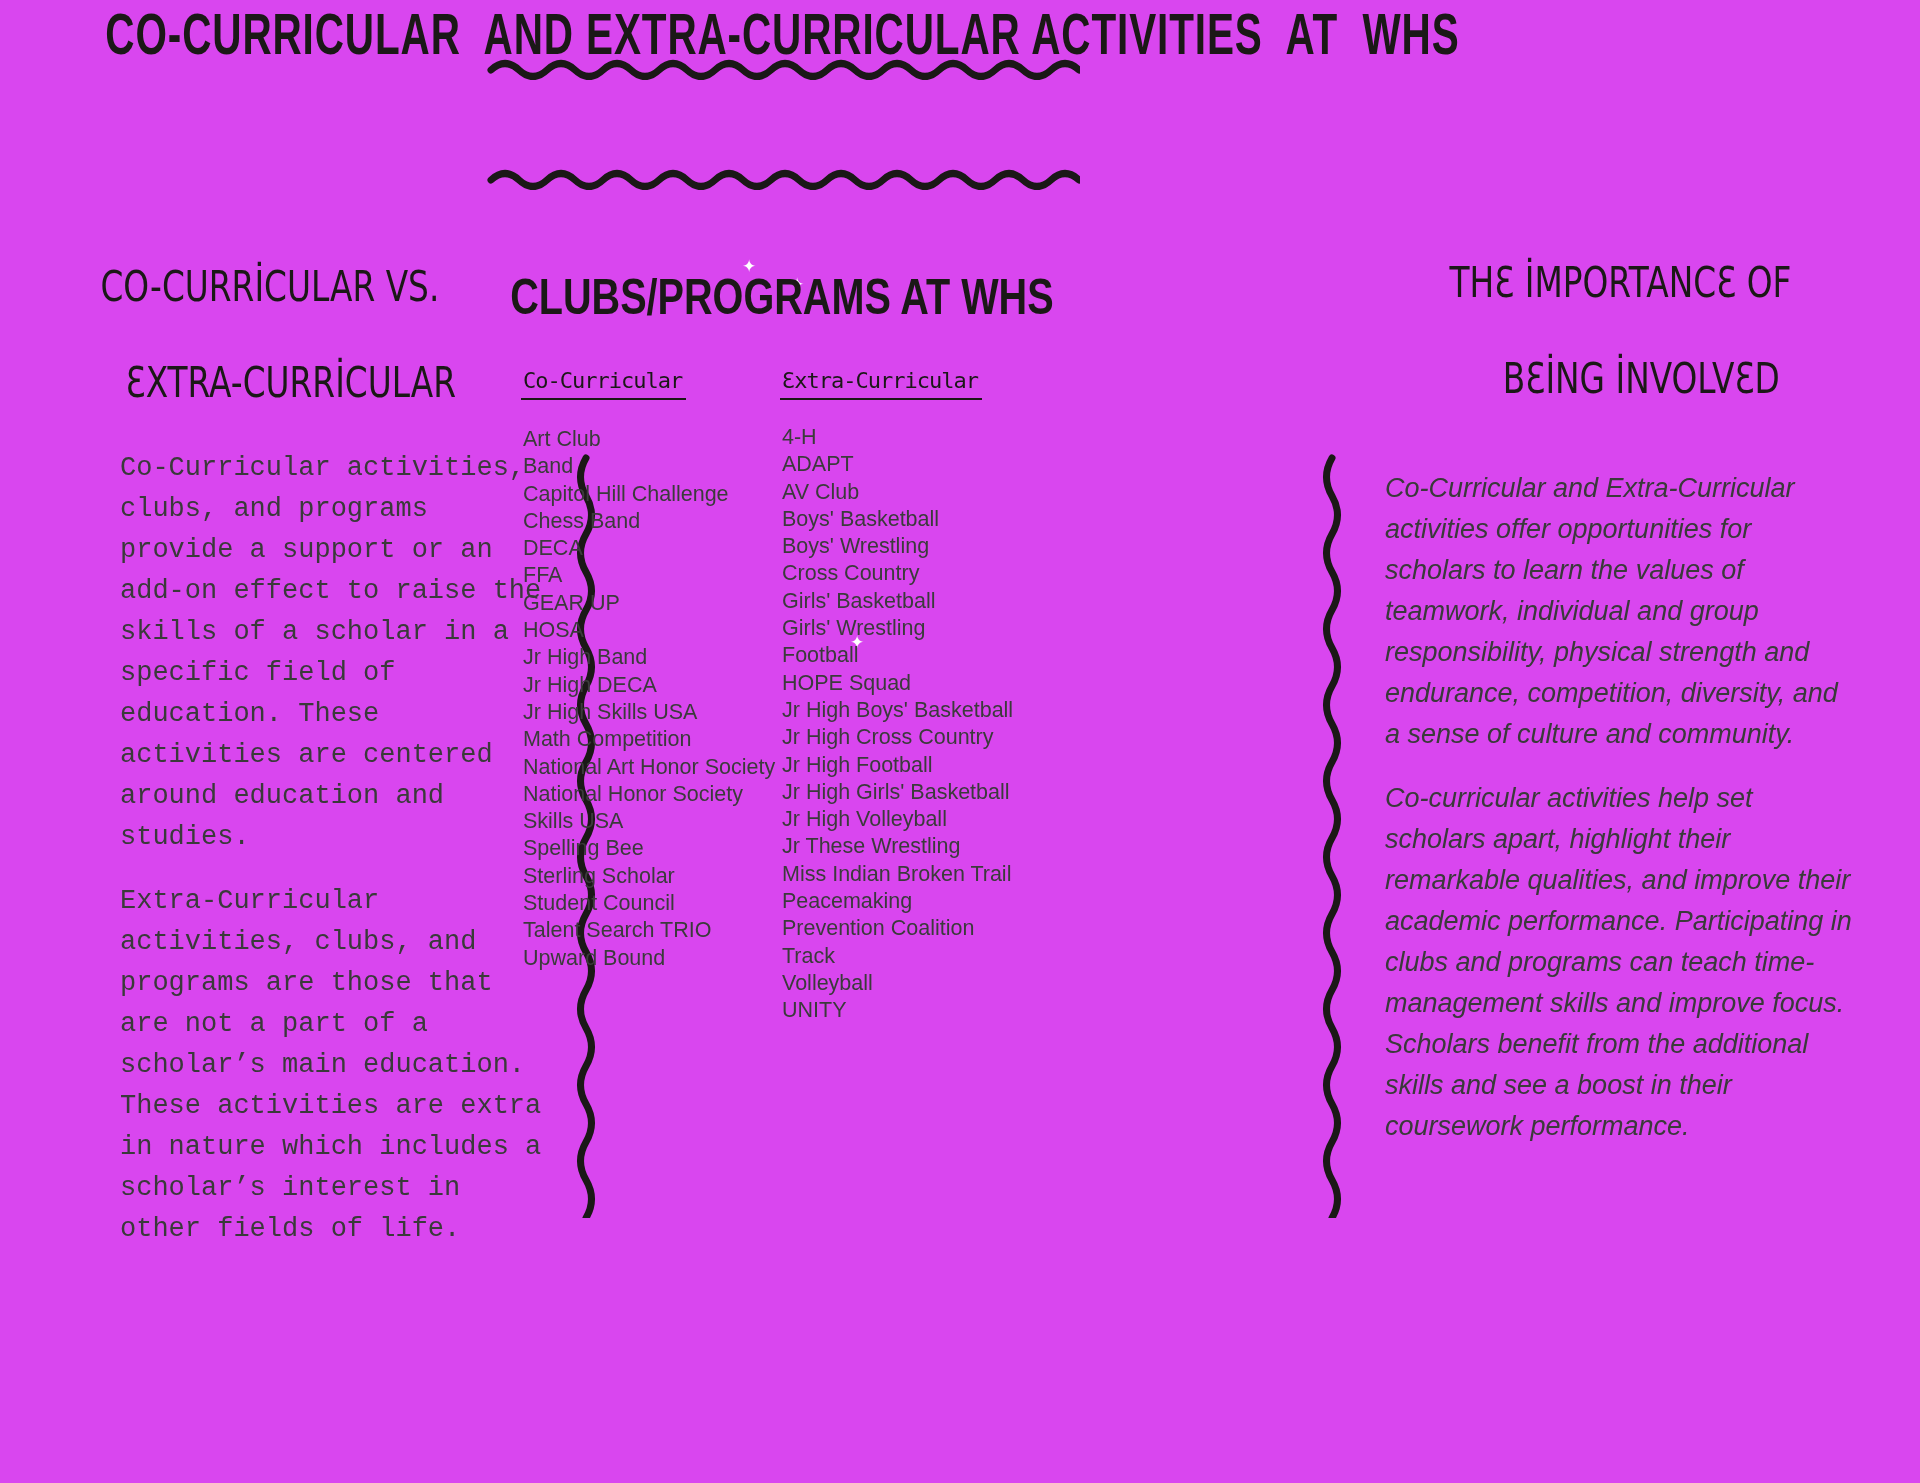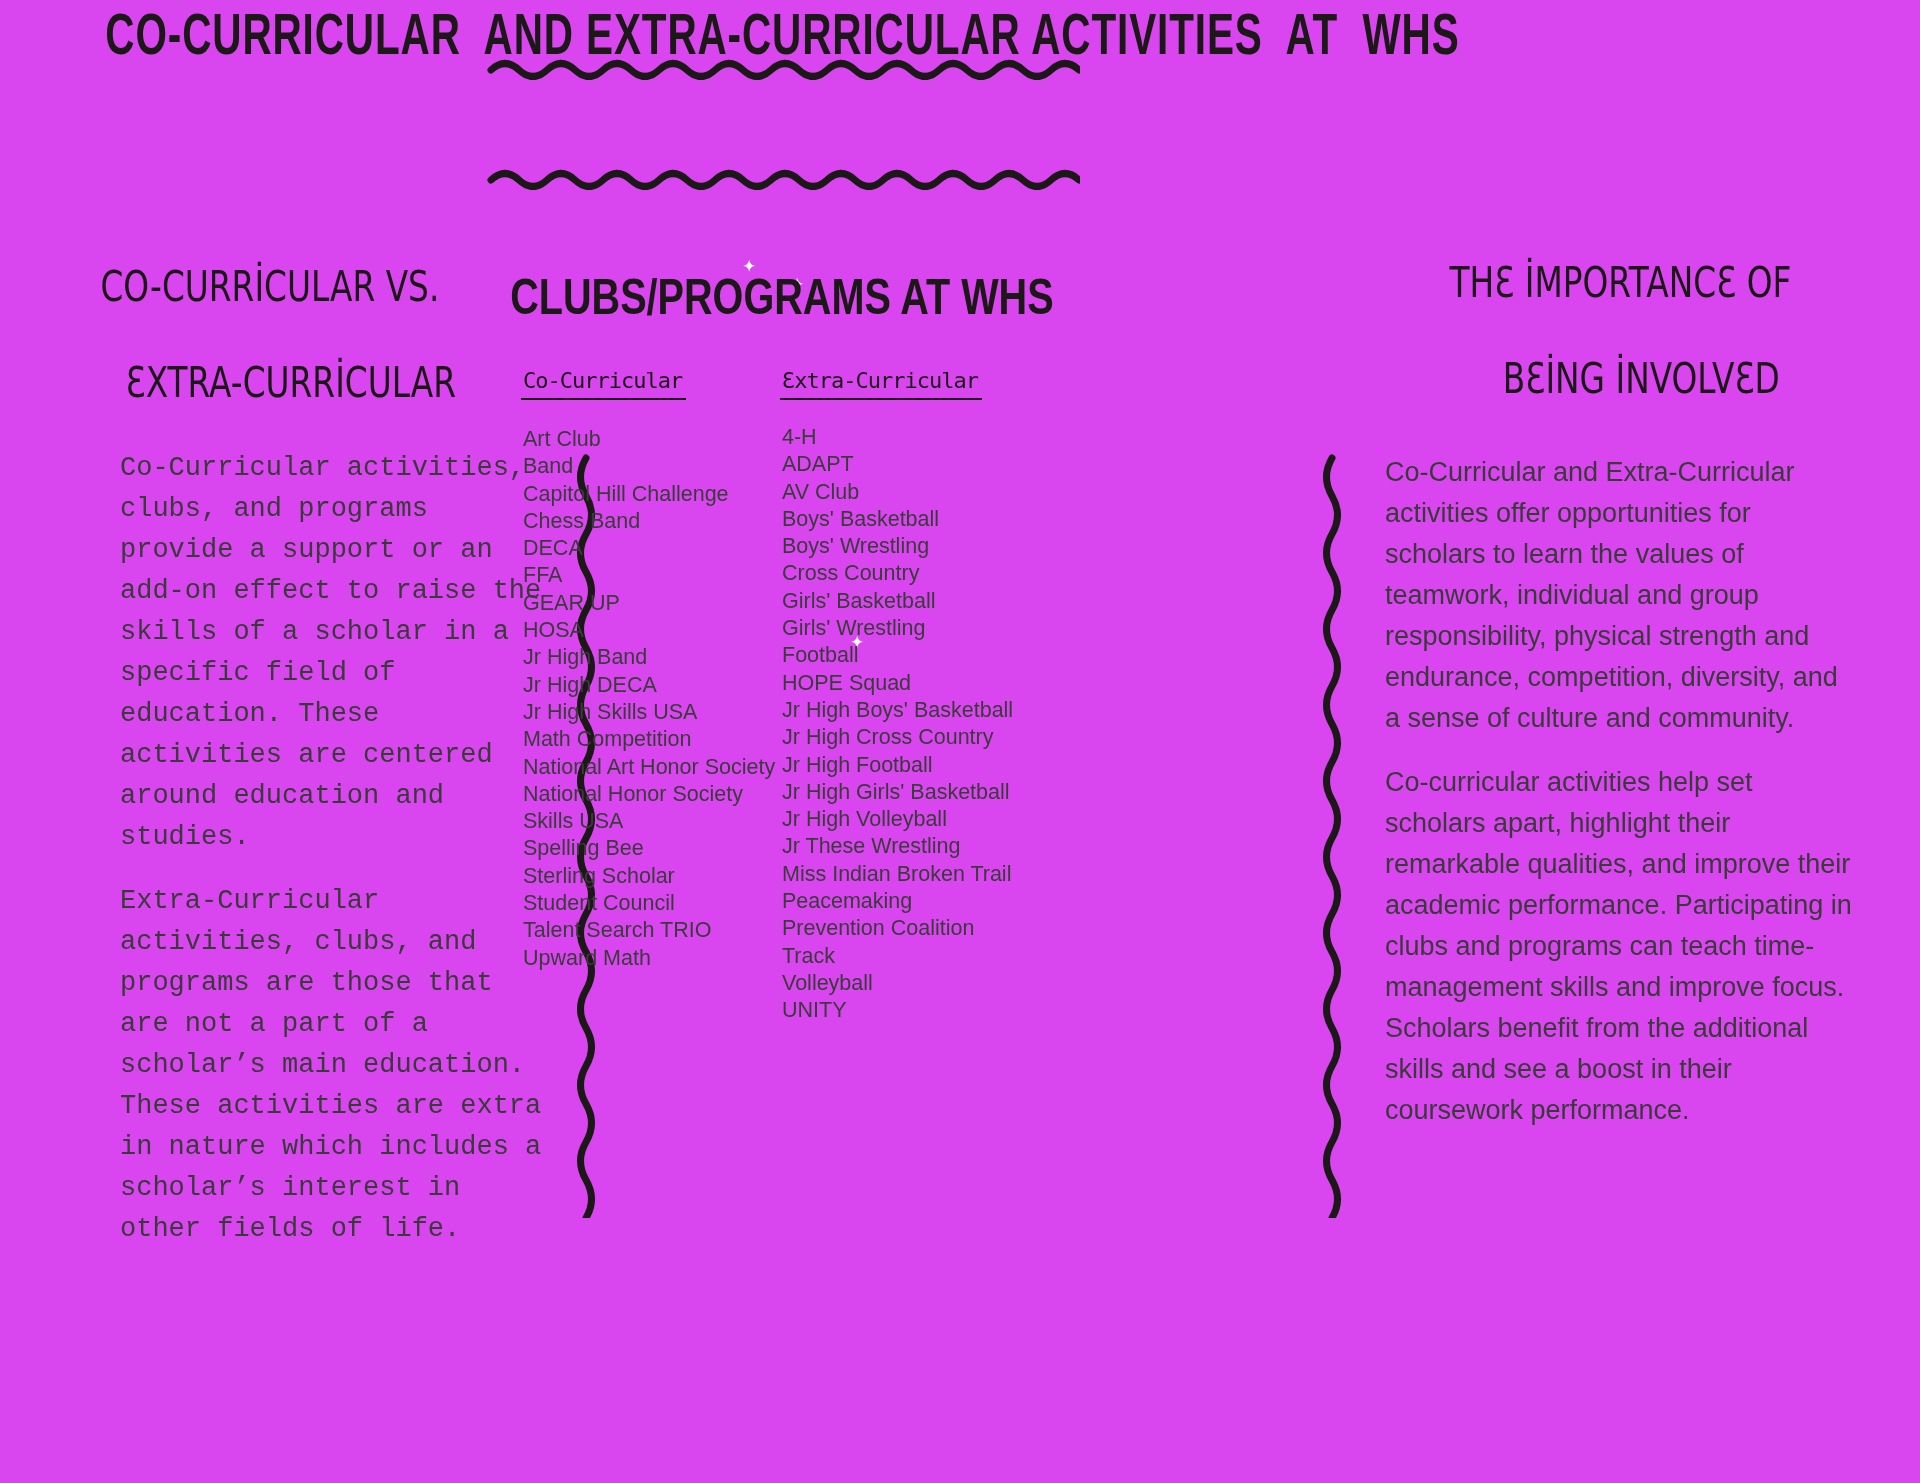--- a/index.html
+++ b/index.html
@@ -70,21 +70,21 @@
   }
 
   
   .body-col{
     color:#3a3a3a;
     font-size:27px;
     line-height:41px;
     font-family:"Liberation Sans", sans-serif;
   }
   .body-left{left:120px; top:448px; width:432px;font-family:Liberation Mono, monospace;}
-  .body-right{left:1385px; top:452px; width:468px;}
+  .body-right{left:1385px; top:468px; width:468px;font-style:italic;}
   .body-col p{margin:0;}
   .body-col p + p{margin-top:23px;}
 
   
   .sub-header{
     font-family:"DejaVu Sans Mono", monospace;
     font-size:22px;
     color:#1b1817;
     border-bottom:2.5px solid #1b1817;
     padding:0 4px 5px 2px;
@@ -167,21 +167,21 @@
       <div>Jr High DECA</div>
       <div>Jr High Skills USA</div>
       <div>Math Competition</div>
       <div>National Art Honor Society</div>
       <div>National Honor Society</div>
       <div>Skills USA</div>
       <div>Spelling Bee</div>
       <div>Sterling Scholar</div>
       <div>Student Council</div>
       <div>Talent Search TRIO</div>
-      <div>Upward Math</div>
+      <div>Upward Bound</div>
     </div>
 
   <div class="abs sub-header sub-header-extra">Ɛxtra-Curricular</div>
   <div class="abs club-list list-extra">
       <div>4-H</div>
       <div>ADAPT</div>
       <div>AV Club</div>
       <div>Boys' Basketball</div>
       <div>Boys' Wrestling</div>
       <div>Cross Country</div>

